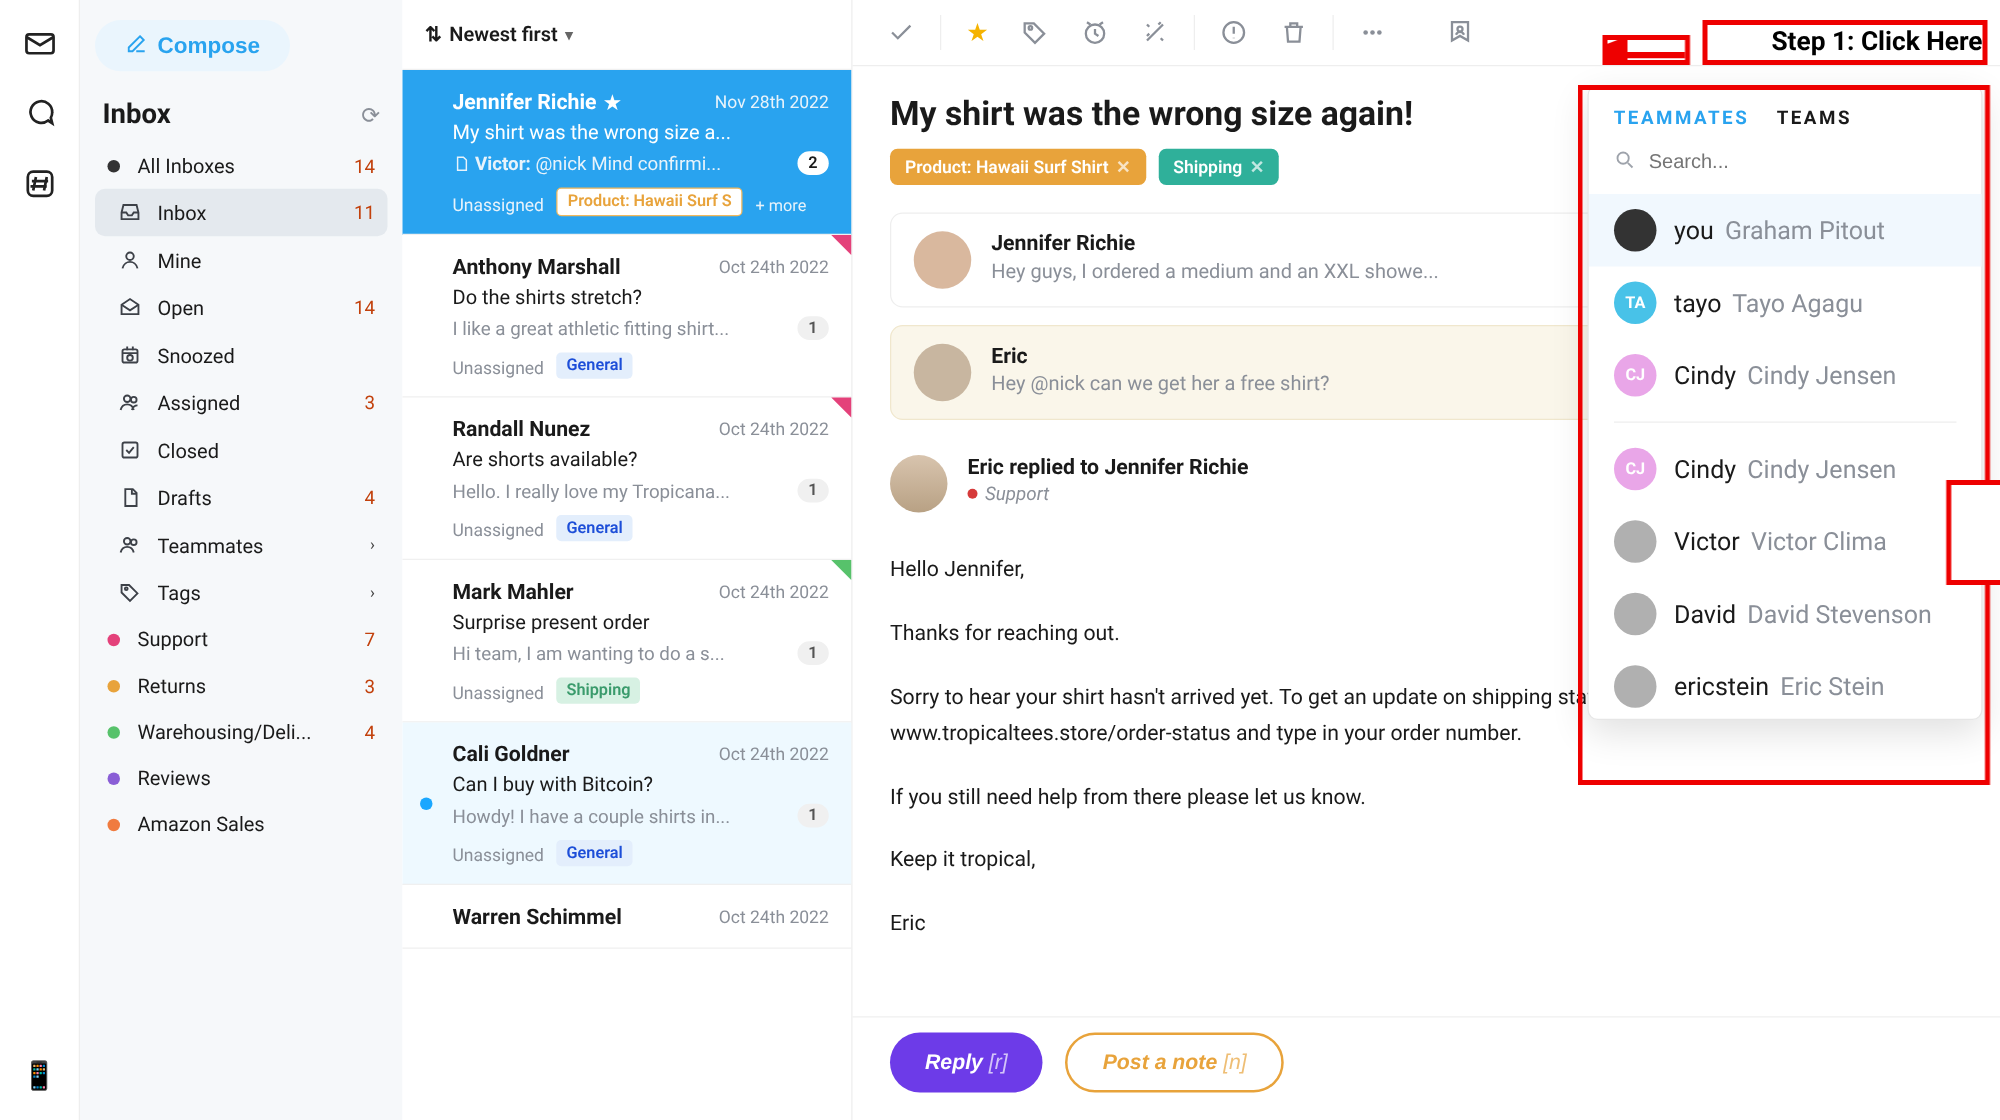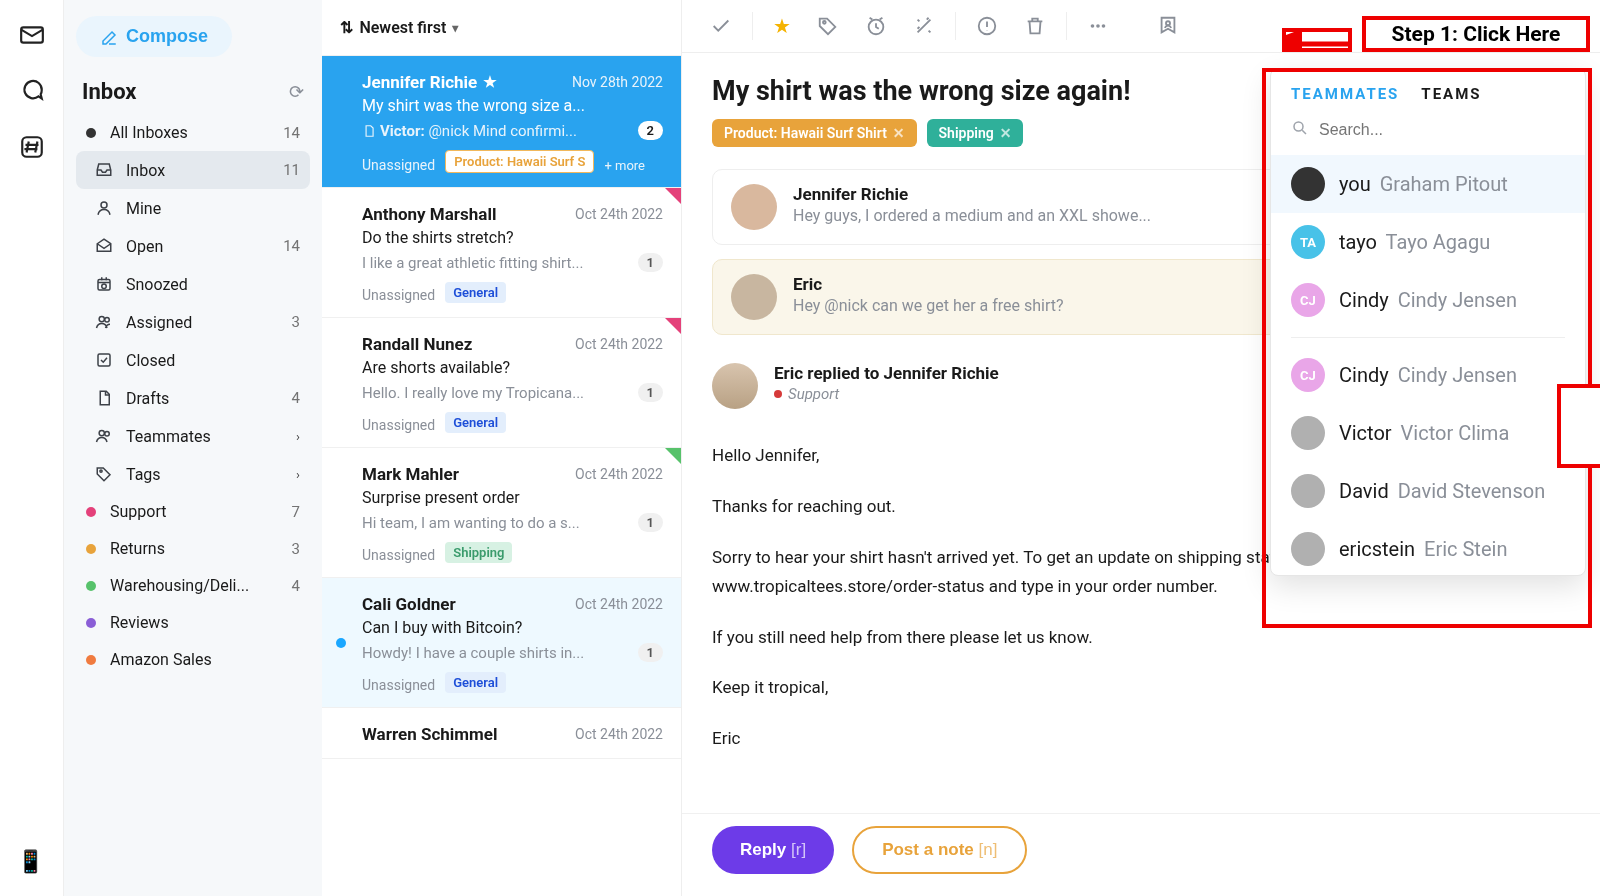--- a/index.html
+++ b/index.html
@@ -7,32 +7,32 @@
   .app { display: flex; width: 100%; height: 100%; }
 
   
   .rail { width: 64px; background: #fff; border-right: 1px solid #eee; display: flex; flex-direction: column; align-items: center; padding-top: 22px; gap: 30px; }
   .rail .icon { width: 26px; height: 26px; color: #222; }
   .rail .spacer { flex: 1; }
   .rail .phone { font-size: 22px; margin-bottom: 22px; }
 
   
   .sidebar { width: 258px; background: #f6f8fa; padding: 16px 12px; display: flex; flex-direction: column; }
-  .compose { background: #eaf5fd; color: #29a3ef; border: none; border-radius: 24px; padding: 10px 24px; font-size: 18px; font-weight: 600; display: inline-flex; align-items: flex-end; gap: 8px; cursor: pointer; }
+  .compose { background: #eaf5fd; color: #29a3ef; border: none; border-radius: 24px; padding: 10px 24px; font-size: 18px; font-weight: 600; display: inline-flex; align-items: flex-start; gap: 8px; cursor: pointer; }
   .compose svg { width: 18px; height: 18px; stroke: #29a3ef; }
   .inbox-head { display: flex; align-items: center; justify-content: space-between; margin: 22px 6px 10px 6px; }
   .inbox-head h2 { font-size: 22px; font-weight: 700; }
   .refresh { color: #8a8f98; font-size: 18px; }
   .nav { list-style: none; }
   .nav li { display: flex; align-items: center; padding: 9px 10px 9px 6px; border-radius: 8px; cursor: pointer; }
   .nav li.sub { padding-left: 18px; }
   .nav li.active { background: #e4e9ee; }
   .nav .nic { width: 20px; height: 20px; margin-right: 12px; color: #3d4148; display:flex; align-items:center; justify-content:center; }
   .nav .lbl { flex: 1; font-size: 16px; color: #1a1a1a; }
-  .nav .cnt { color: #737373; font-size: 15px; }
+  .nav .cnt { color: #c2410c; font-size: 15px; }
   .nav .dot { width: 10px; height: 10px; border-radius: 50%; margin-right: 14px; margin-left:4px; }
   .nav li.top .lbl { font-weight: 400; }
   .nav .chev { font-size: 13px; color:#444; margin-left:4px; }
 
   
   .convlist { width: 360px; border-right: 1px solid #eee; display: flex; flex-direction: column; background:#fff; }
   .sorter { display:flex; align-items:center; gap:6px; padding: 18px 18px; border-bottom:1px solid #f0f0f0; color:#1a1a1a; font-size:16px; font-weight:600; }
   .sorter .swap { font-size:16px; }
   .sorter .cd { font-size:12px; color:#666; }
   .conv { border-bottom:1px solid #f0f0f0; padding: 16px 18px 14px 40px; position:relative; cursor:pointer; }
@@ -83,21 +83,21 @@
   .who { font-weight:700; font-size:17px; }
   .msgcard .txt { color:#8a8f98; font-size:16px; margin-top:2px; }
   .tsmini { position:absolute; right:-14px; top:12px; color:#8a8f98; font-size:14px; }
   .subline { color:#8a8f98; font-size:15px; margin-top:2px; font-style:italic; display:flex; align-items:center; gap:6px;}
   .reddot { width:8px; height:8px; background:#d63a3a; border-radius:50%; }
 
   .body { font-size:17px; color:#1a1a1a; line-height:1.7; margin-top:18px; max-width:740px; }
   .body p { margin-bottom:22px; }
 
   .actions { padding: 12px 30px 22px 30px; display:flex; gap:18px; border-top:1px solid #f0f0f0; }
-  .btn { border-radius:28px; padding:12px 28px; font-size:17px; font-weight:600; cursor:pointer; border:none; }
+  .btn { border-radius:28px; padding:12px 28px; font-size:17px; font-weight:600; cursor:pointer; border:none;font-style:italic; }
   .btn.reply { background:#6d3be8; color:#fff; }
   .btn.reply .sc,.btn.post .sc{ opacity:.7; font-weight:400; }
   .btn.post { background:#fff; color:#e8a33b; border:2px solid #e8a33b; }
 
   
   .assignpanel { position:absolute; top:68px; right:14px; width:316px; background:#fff; border:1px solid #e6e6e6; border-radius:8px; box-shadow:0 10px 30px rgba(0,0,0,.12); z-index:20; }
   .aptabs { display:flex; padding:16px 20px 8px 20px; gap:22px; }
   .aptab { font-size:15px; font-weight:700; letter-spacing:2px; color:#1a1a1a; cursor:pointer; }
   .aptab.active { color:#29a3ef; }
   .apsearch { display:flex; align-items:center; gap:10px; padding:8px 20px 14px 20px; color:#9ea3ab; }
@@ -105,21 +105,21 @@
   .apbody { max-height:420px; overflow:auto; }
   .aprow { display:flex; align-items:center; gap:14px; padding:12px 20px; cursor:pointer; }
   .aprow.hl { background:#f1f8fe; }
   .apavatar { width:34px; height:34px; border-radius:50%; display:flex; align-items:center; justify-content:center; font-weight:700; color:#fff; font-size:13px; }
   .apname { font-size:20px; color:#1a1a1a; }
   .apname .sub { color:#8a8f98; margin-left:4px; }
   .apsep { height:1px; background:#eee; margin:8px 20px; }
 
   
   .anno { position:absolute; border:4px solid #e00; z-index:50; pointer-events:none; }
-  .anno.step1 { top:16px; right:10px; width:228px; height:36px; background:#fff; display:flex; align-items:center; justify-content:center; font-size:21px; font-weight:700; color:#000; }
+  .anno.step1 { top:16px; right:10px; width:228px; height:36px; background:#fff; display:flex; align-items:center; justify-content:flex-end; font-size:21px; font-weight:700; color:#000; }
   .anno.step1arrow { position:absolute; top:28px; right:248px; z-index:51; pointer-events:none; }
   .anno.panel { top:68px; right:8px; width:330px; height:560px; }
   .anno.step2box { top:384px; left:875px; width:262px; height:84px; background:#fff; display:flex; flex-direction:column; align-items:center; justify-content:center; font-size:18px; font-weight:700; line-height:1.25; }
 </style>
 </head>
 <body>
 
 <div class="app">
 
   <div class="rail">

